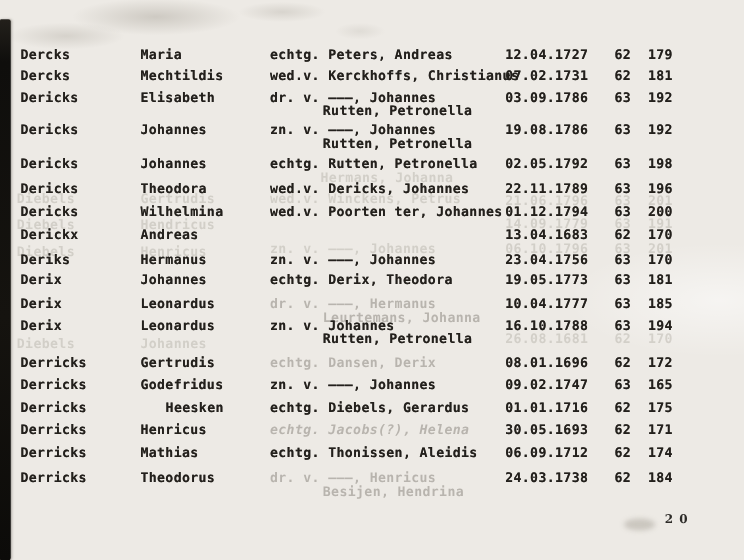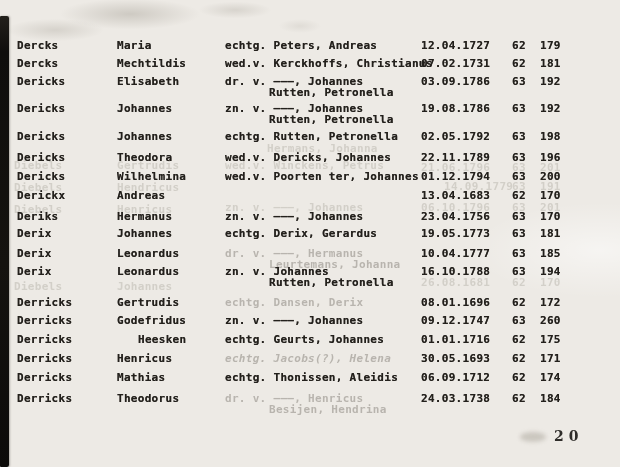--- a/index.html
+++ b/index.html
@@ -25,21 +25,21 @@
     color:#23201c;letter-spacing:.3px;text-shadow:0 0 .5px rgba(35,32,28,.65);
   }
   .cell.faint{color:rgba(82,76,66,.34);text-shadow:none;}
   .row{position:absolute;left:0;top:0;width:100%;height:0;}
   .ghost{
     position:absolute;white-space:pre;font-size:11px;line-height:11px;font-weight:700;
     color:rgba(104,98,86,.20);letter-spacing:.3px;filter:blur(.2px);
   }
   .pagenum{
     position:absolute;left:554px;top:428px;
-    font-family:"DejaVu Serif",serif;font-size:14px;font-weight:700;
+    font-family:"DejaVu Serif",serif;font-size:10px;font-weight:700;
     letter-spacing:5px;color:#2e2c29;
   }
   .pagenum-smudge{
     position:absolute;left:520px;top:432px;width:26px;height:10px;border-radius:50%;
     background:rgba(125,118,106,.30);filter:blur(2px);
   }
 </style>
 </head>
 <body>
 
@@ -48,21 +48,21 @@
   <div id="ghost-layer">
       <span class="ghost" style="left: 267px; top: 143px;">Hermans, Johanna</span>
       <span class="ghost" style="left: 14px; top: 160px;">Diebels</span>
       <span class="ghost" style="left: 117px; top: 160px;">Gertrudis</span>
       <span class="ghost" style="left: 225px; top: 160px;">wed.v. Winckens, Petrus</span>
       <span class="ghost" style="left: 421px; top: 162px;">21.06.1796</span>
       <span class="ghost" style="left: 512px; top: 162px;">63</span>
       <span class="ghost" style="left: 540px; top: 162px;">201</span>
       <span class="ghost" style="left: 14px; top: 182px;">Diebels</span>
       <span class="ghost" style="left: 117px; top: 182px;">Hendricus</span>
-      <span class="ghost" style="left: 444px; top: 181px;">14.09.1779</span>
+      <span class="ghost" style="left: 421px; top: 181px;">14.09.1779</span>
       <span class="ghost" style="left: 512px; top: 181px;">63</span>
       <span class="ghost" style="left: 540px; top: 181px;">191</span>
       <span class="ghost" style="left: 14px; top: 204px;">Diebels</span>
       <span class="ghost" style="left: 117px; top: 204px;">Henricus</span>
       <span class="ghost" style="left: 225px; top: 202px;">zn. v. ———, Johannes</span>
       <span class="ghost" style="left: 421px; top: 202px;">06.10.1796</span>
       <span class="ghost" style="left: 512px; top: 202px;">63</span>
       <span class="ghost" style="left: 540px; top: 202px;">201</span>
       <span class="ghost" style="left: 14px; top: 281px;">Diebels</span>
       <span class="ghost" style="left: 117px; top: 281px;">Johannes</span>
@@ -140,21 +140,21 @@
         <span class="cell" style="left: 17px; top: 211px;">Deriks</span>
         <span class="cell" style="left: 117px; top: 211px;">Hermanus</span>
         <span class="cell" style="left: 225px; top: 211px;">zn. v. ———, Johannes</span>
         <span class="cell" style="left: 421px; top: 211px;">23.04.1756</span>
         <span class="cell" style="left: 512px; top: 211px;">63</span>
         <span class="cell" style="left: 540px; top: 211px;">170</span>
       </div>
       <div class="row">
         <span class="cell" style="left: 17px; top: 228px;">Derix</span>
         <span class="cell" style="left: 117px; top: 228px;">Johannes</span>
-        <span class="cell" style="left: 225px; top: 228px;">echtg. Derix, Gerardus</span>
+        <span class="cell" style="left: 225px; top: 228px;">echtg. Derix, Theodora</span>
         <span class="cell" style="left: 421px; top: 228px;">19.05.1773</span>
         <span class="cell" style="left: 512px; top: 228px;">63</span>
         <span class="cell" style="left: 540px; top: 228px;">181</span>
       </div>
       <div class="row">
         <span class="cell" style="left: 17px; top: 248px;">Derix</span>
         <span class="cell" style="left: 117px; top: 248px;">Leonardus</span>
         <span class="cell faint" style="left: 225px; top: 248px;">dr. v. ———, Hermanus</span>
         <span class="cell faint" style="left: 269px; top: 259px;">Leurtemans, Johanna</span>
         <span class="cell" style="left: 421px; top: 248px;">10.04.1777</span>
@@ -175,28 +175,28 @@
         <span class="cell" style="left: 117px; top: 297px;">Gertrudis</span>
         <span class="cell faint" style="left: 225px; top: 297px;">echtg. Dansen, Derix</span>
         <span class="cell" style="left: 421px; top: 297px;">08.01.1696</span>
         <span class="cell" style="left: 512px; top: 297px;">62</span>
         <span class="cell" style="left: 540px; top: 297px;">172</span>
       </div>
       <div class="row">
         <span class="cell" style="left: 17px; top: 315px;">Derricks</span>
         <span class="cell" style="left: 117px; top: 315px;">Godefridus</span>
         <span class="cell" style="left: 225px; top: 315px;">zn. v. ———, Johannes</span>
-        <span class="cell" style="left: 421px; top: 315px;">09.12.1747</span>
+        <span class="cell" style="left: 421px; top: 315px;">09.02.1747</span>
         <span class="cell" style="left: 512px; top: 315px;">63</span>
-        <span class="cell" style="left: 540px; top: 315px;">260</span>
+        <span class="cell" style="left: 540px; top: 315px;">165</span>
       </div>
       <div class="row">
         <span class="cell" style="left: 17px; top: 334px;">Derricks</span>
         <span class="cell" style="left: 117px; top: 334px; padding-left: 21px;">Heesken</span>
-        <span class="cell" style="left: 225px; top: 334px;">echtg. Geurts, Johannes</span>
+        <span class="cell" style="left: 225px; top: 334px;">echtg. Diebels, Gerardus</span>
         <span class="cell" style="left: 421px; top: 334px;">01.01.1716</span>
         <span class="cell" style="left: 512px; top: 334px;">62</span>
         <span class="cell" style="left: 540px; top: 334px;">175</span>
       </div>
       <div class="row">
         <span class="cell" style="left: 17px; top: 353px;">Derricks</span>
         <span class="cell" style="left: 117px; top: 353px;">Henricus</span>
         <span class="cell faint" style="left: 225px; top: 353px; font-style: italic;">echtg. Jacobs(?), Helena</span>
         <span class="cell" style="left: 421px; top: 353px;">30.05.1693</span>
         <span class="cell" style="left: 512px; top: 353px;">62</span>

